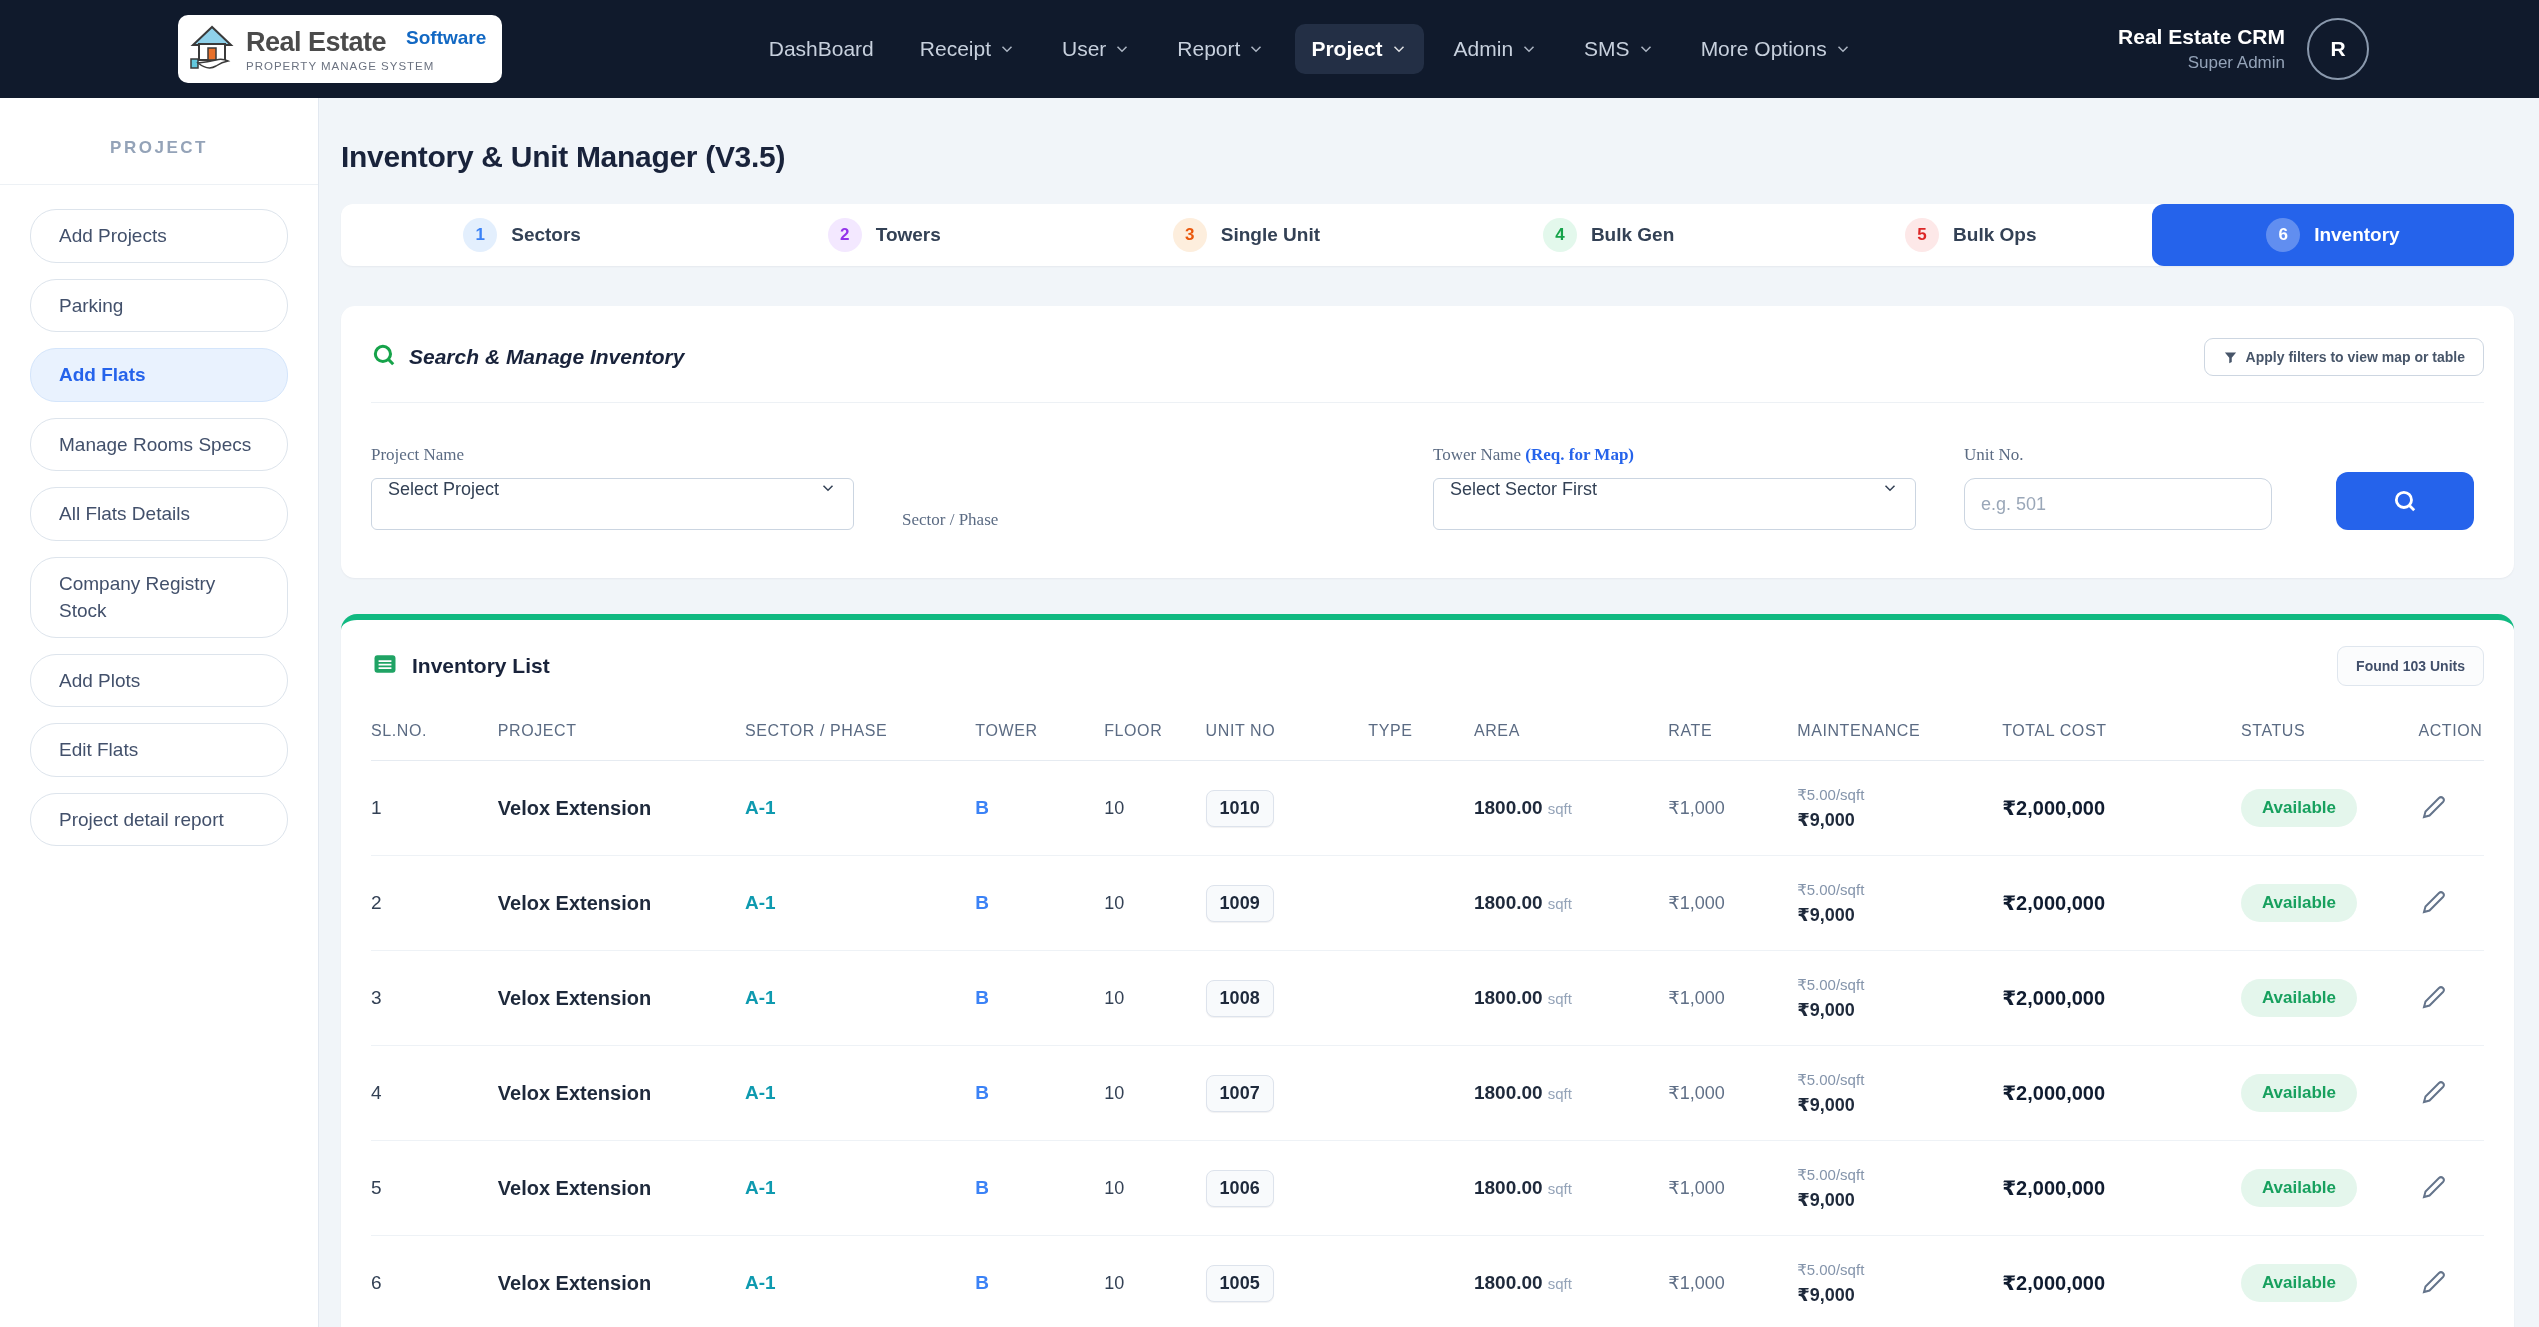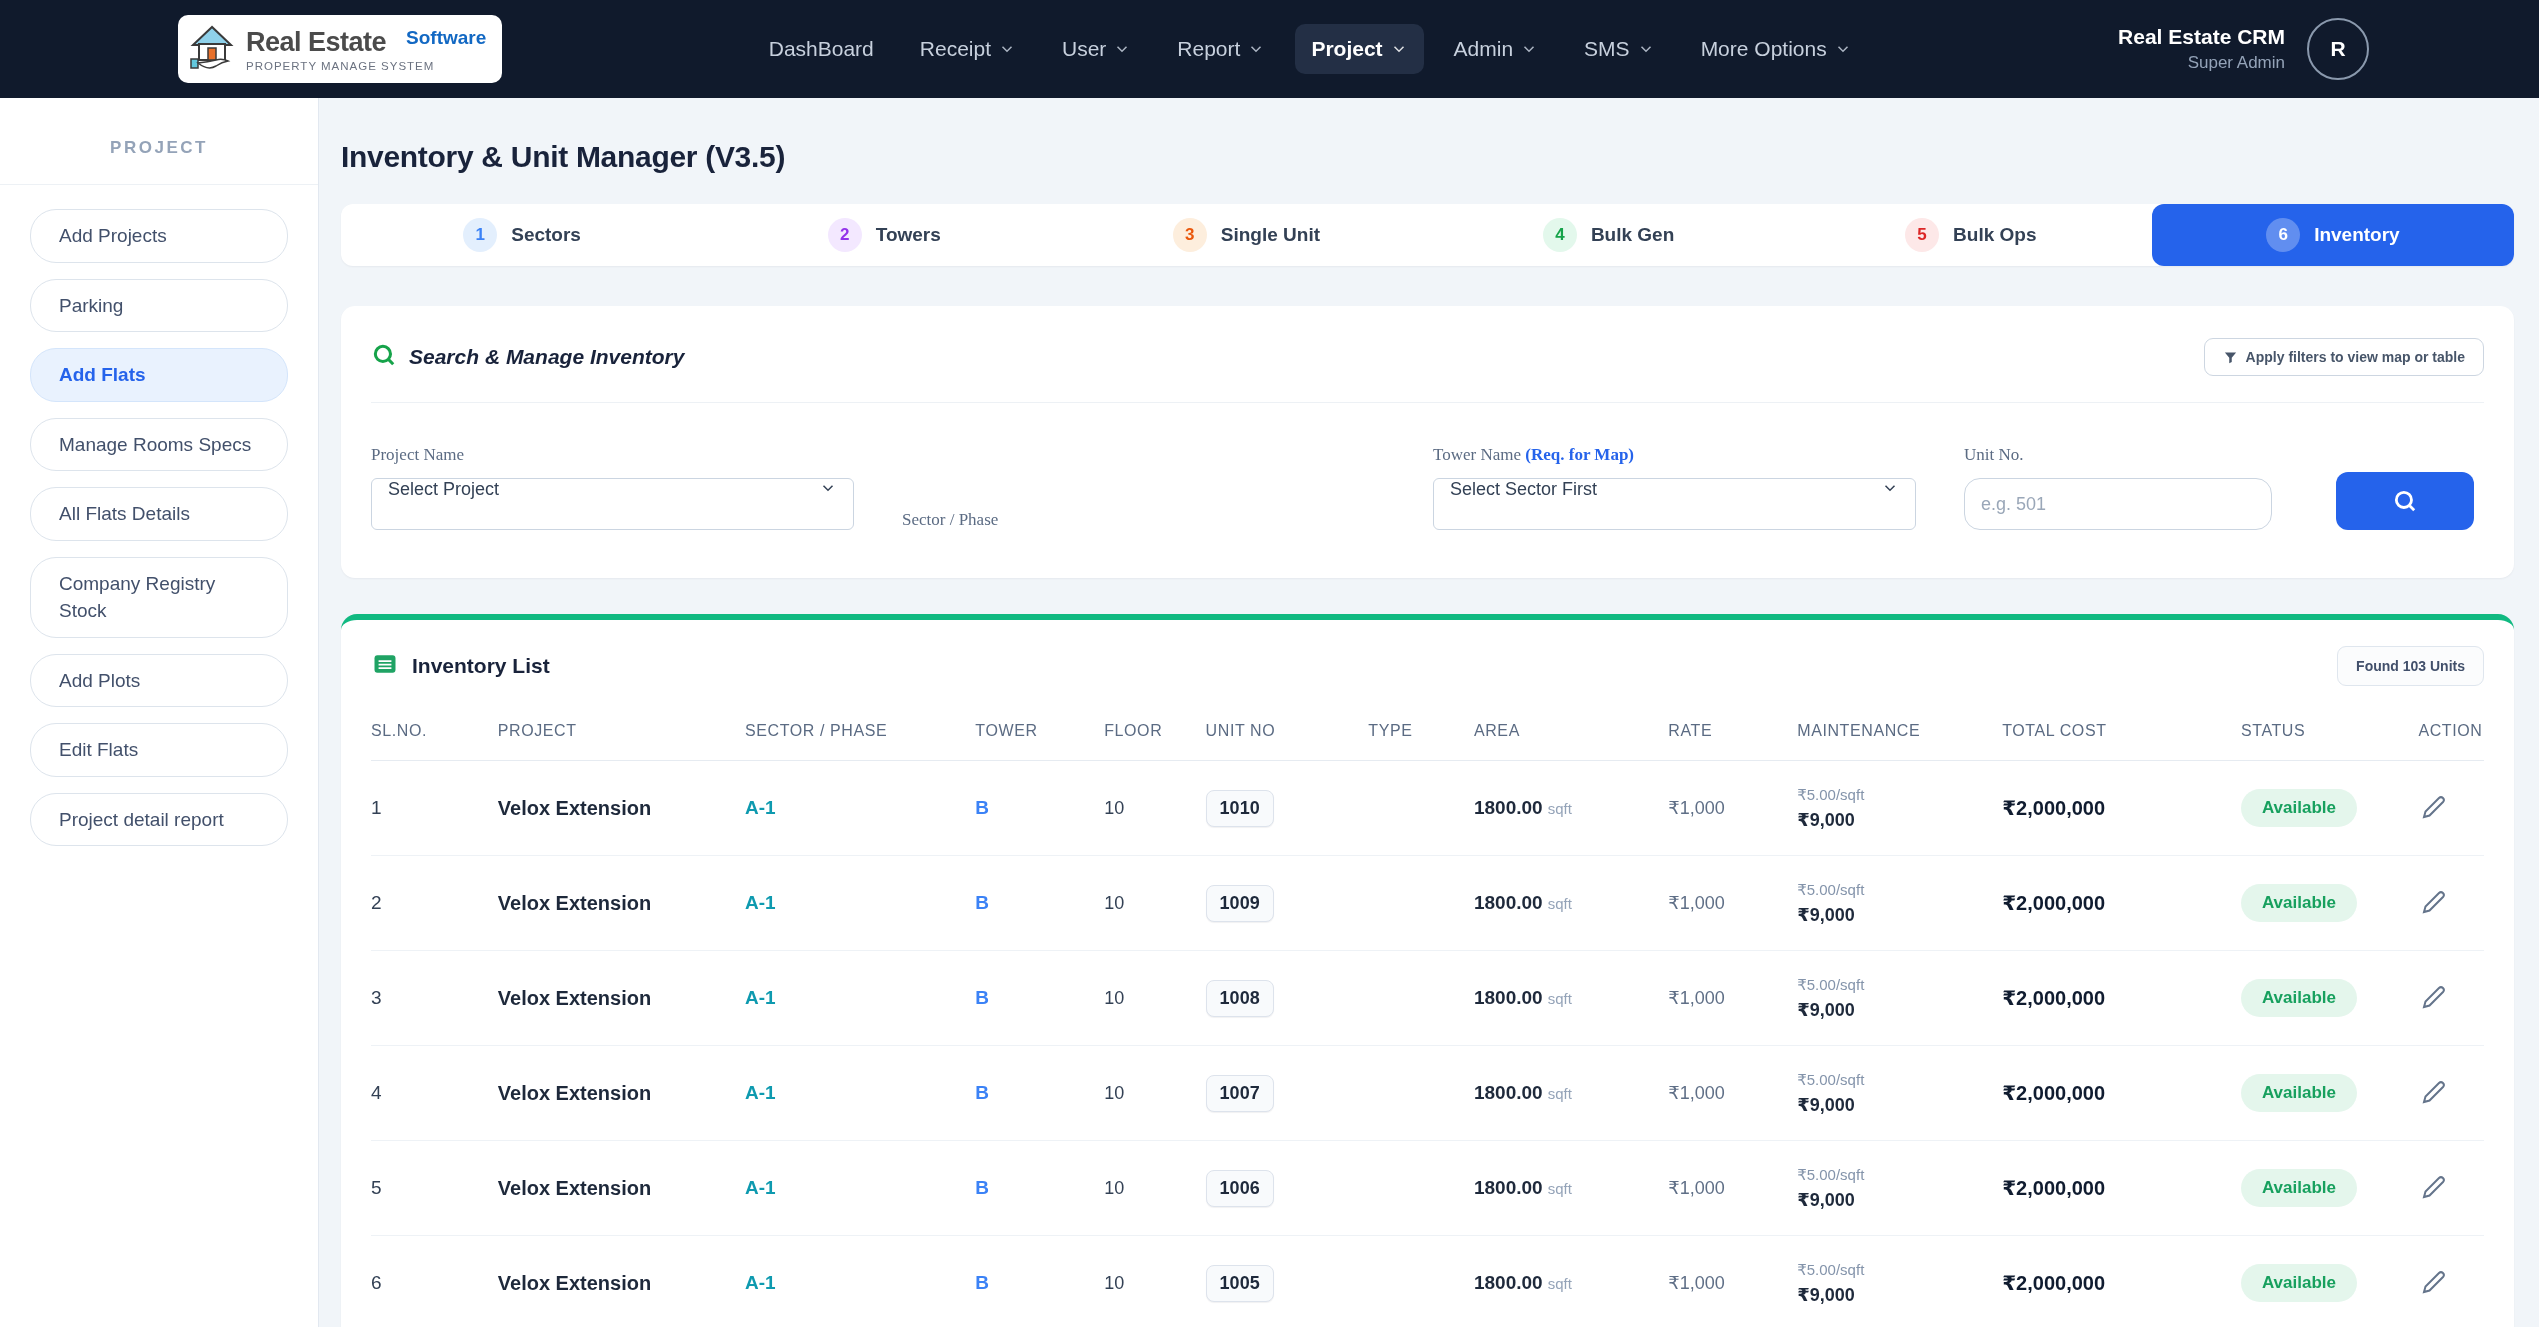--- a/index.html
+++ b/index.html
@@ -60,21 +60,21 @@
   .search-divider { border-top:1px solid #edf1f5; margin-top:26px; }
   .filters-row { display:flex; gap:48px; margin-top:42px; align-items:flex-end; }
   .field { display:flex; flex-direction:column; gap:13px; }
   .field-label { font-size:17px; color:#5b6b83; font-weight:500;font-family:Liberation Serif, serif; }
   .field-label .hint { color:var(--accent-blue,#2563eb); font-weight:600; }
   .f-project, .f-sector, .f-tower { width:483px; }
   .f-unit { width:308px; }
   .select-box { height:52px; border:1px solid #cbd5e1; border-radius:6px; background:#ffffff; display:flex; align-items:flex-start; padding:0 16px; cursor:pointer; }
   .select-value { font-size:18px; color:#334155; flex:1; }
   .select-box svg { width:18px; height:18px; stroke:#334155; stroke-width:2; fill:none; }
-  .unit-input { height:52px; width:100%; border:1px solid #cbd5e1; border-radius:16px; padding:0 16px; font-size:18px; font-family:inherit; color:#334155; outline:none; }
+  .unit-input { height:52px; width:100%; border:1px solid #cbd5e1; border-radius:11px; padding:0 16px; font-size:18px; font-family:inherit; color:#334155; outline:none; }
   .unit-input::placeholder { color:#9aa7b8; }
   .search-btn { width:138px; height:58px; background:var(--accent-blue,#2563eb); border:none; border-radius:12px; display:flex; align-items:center; justify-content:center; cursor:pointer; margin-left:16px; }
   .search-btn svg { width:26px; height:26px; stroke:#ffffff; stroke-width:2.6; fill:none; }
 
   
   .inventory-card { margin-top:36px; background:#ffffff; border-top:6px solid var(--card-top-green,#10b981); border-radius:16px 16px 0 0; padding:0 30px; box-shadow:0 1px 2px rgba(15,23,42,.05); }
   .inv-head { display:flex; align-items:center; padding:26px 0 20px; }
   .inv-title { display:flex; align-items:center; gap:13px; font-size:21px; font-weight:700; color:#19233b; }
   .inv-title svg { width:28px; height:28px; }
   .found-badge { margin-left:auto; background:#fbfcfd; border:1px solid #dfe6ee; border-radius:9px; padding:11px 18px; font-size:14px; font-weight:700; color:#42506b; }

